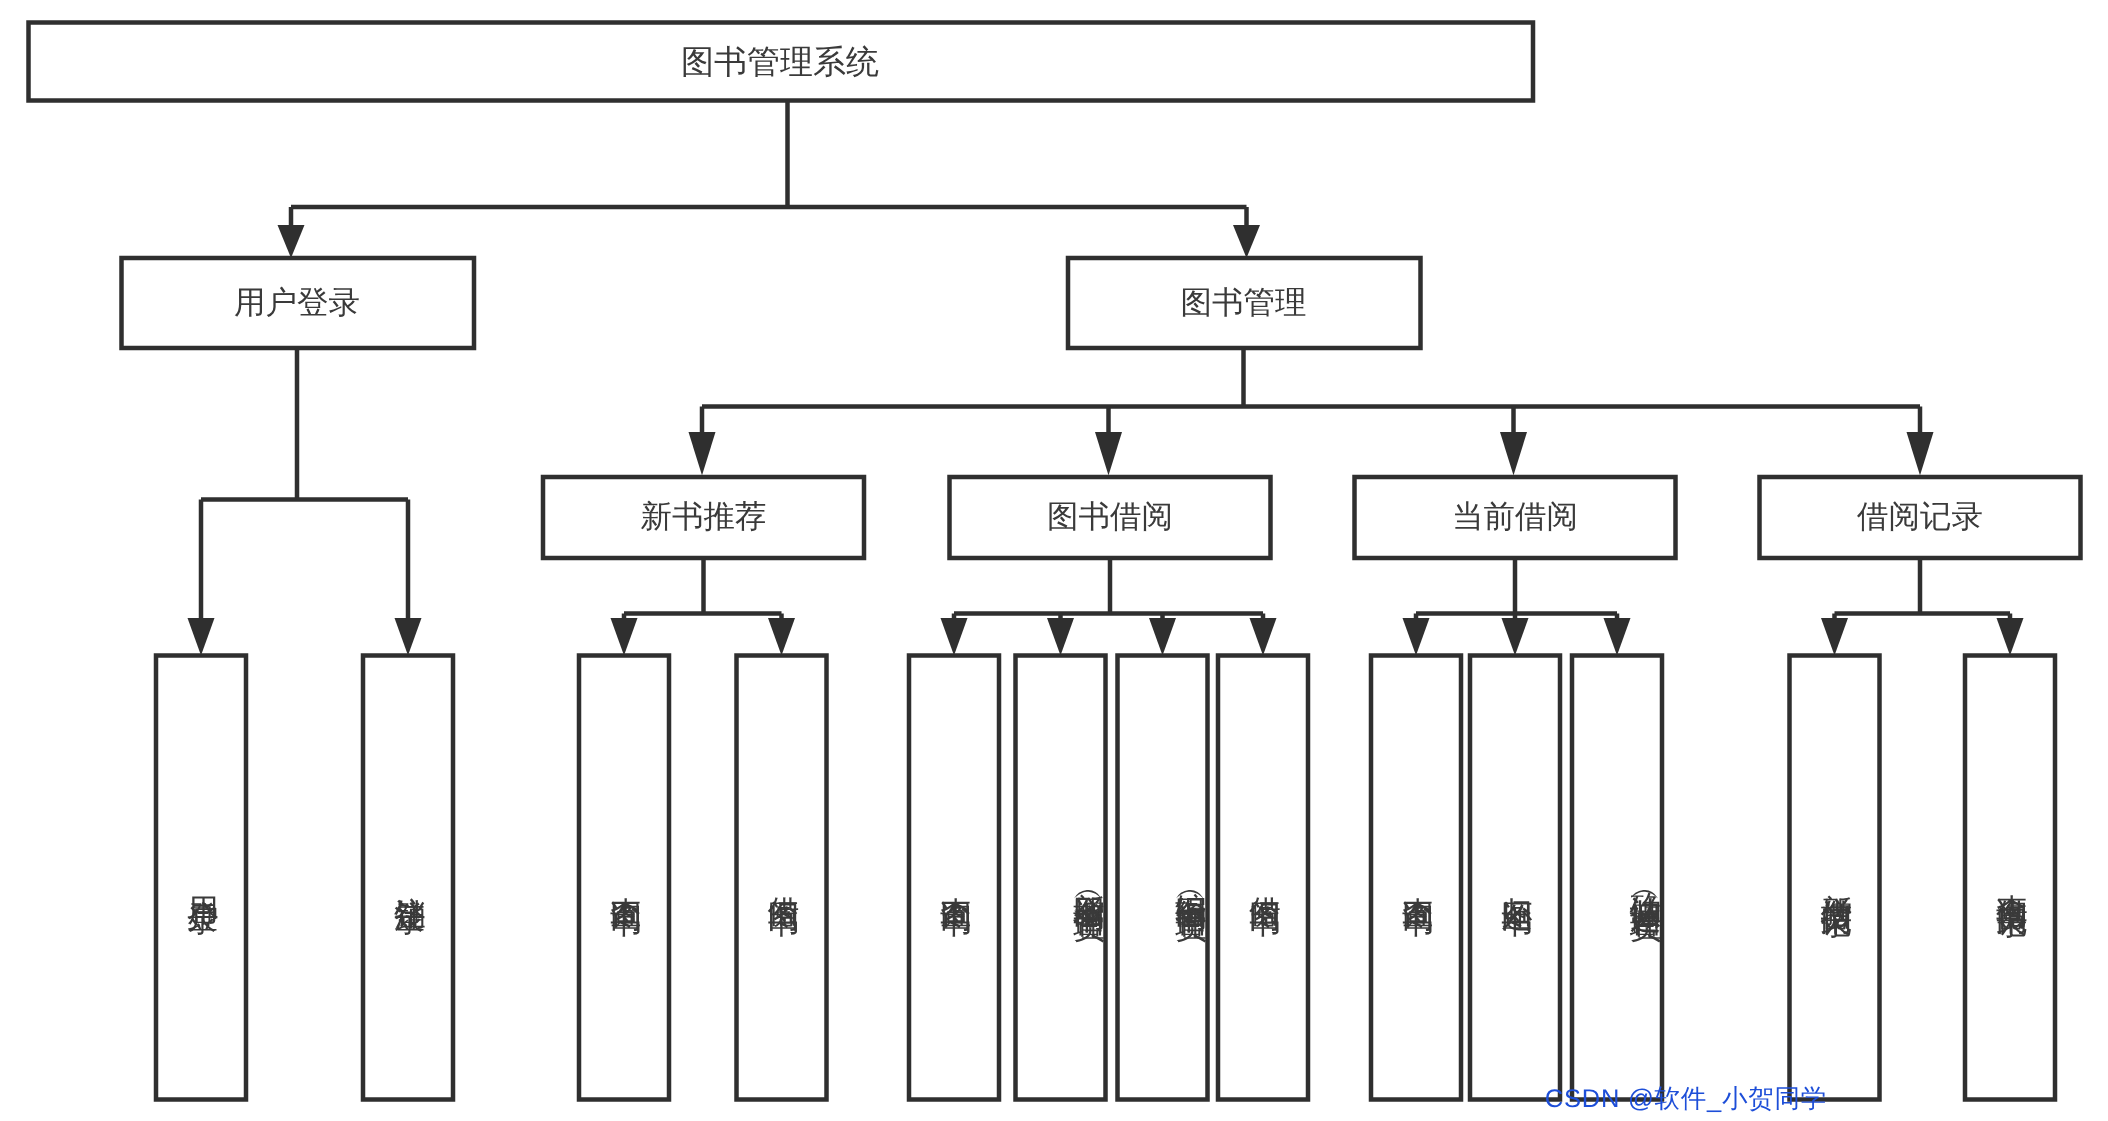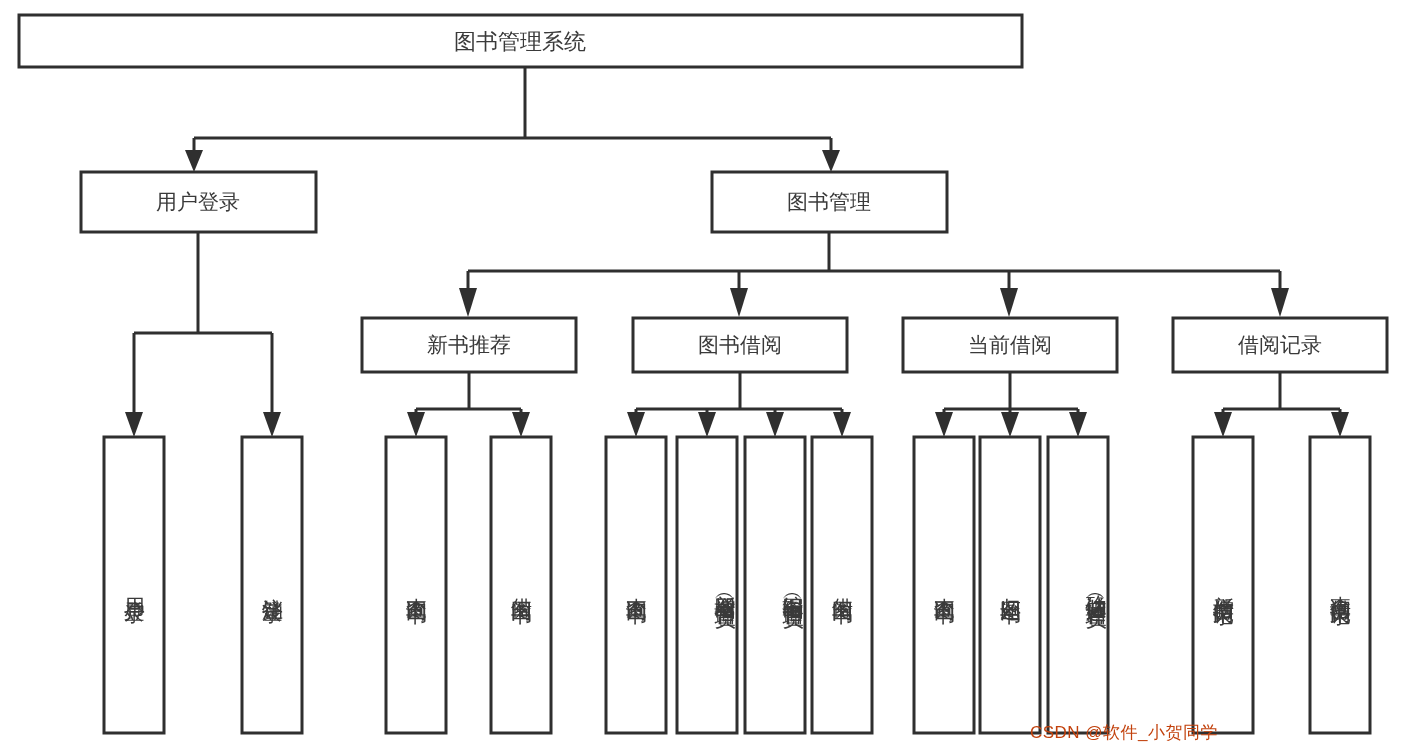--- a/index.html
+++ b/index.html
@@ -47,21 +47,21 @@
     letter-spacing:2px;
     white-space:nowrap;
     pointer-events:none;
   }
   .watermark{
     position:absolute;
     right:8px;
     bottom:3px;
     font-family:"Liberation Sans","DejaVu Sans",sans-serif;
     font-size:17px;
-    color:#c2410c;
+    color:#1d4ed8;
     white-space:nowrap;
     letter-spacing:0.5px;
   }
 </style>
 </head>
 <body>
 
 <div id="stage">
 
   <svg class="diagram" viewBox="0 0 1405 747">

